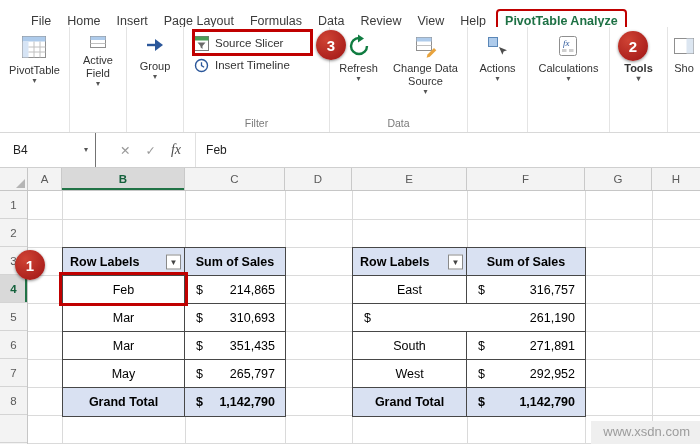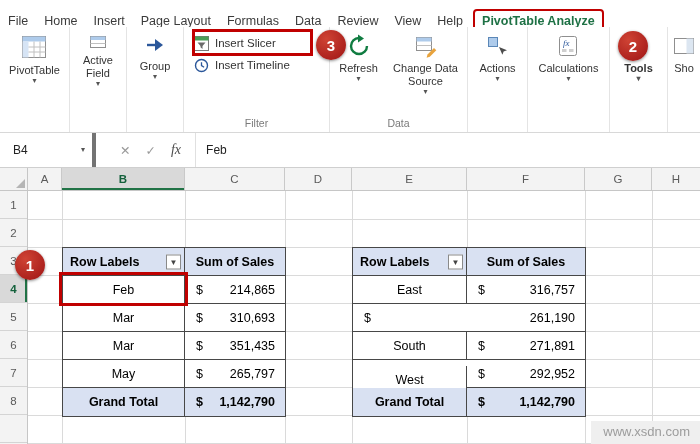--- a/index.html
+++ b/index.html
@@ -2,21 +2,21 @@
 <html><head>
 <meta charset="utf-8">
 <style>
   * { margin:0; padding:0; box-sizing:border-box; }
   body { font-family:"Liberation Sans", sans-serif; background:#888; }
   #app { position:relative; width:700px; height:444px; background:#fff; overflow:hidden;
          font-family:"Liberation Sans", sans-serif; }
 
   
   .tabbar { position:absolute; top:0; left:0; width:700px; height:42px; background:#fff;
-            border-bottom:1px solid #e6e6e6; display:flex; align-items:center; padding-left:0; }
+            border-bottom:1px solid #e6e6e6; display:flex; align-items:center; padding-left:23px; }
   .tab { padding:0 8px; font-size:12.5px; color:#3b3b3b; height:27px; display:flex; align-items:center;
          white-space:nowrap; cursor:default; }
   .tab.analyze { color:#1e7145; font-weight:bold; border:2px solid #c00000; border-radius:4px;
                  height:24px; padding:0 7px; margin-left:2px; }
 
   
   .ribbon { position:absolute; top:27px; left:0; width:700px; height:106px; background:#fff;
             border-bottom:1px solid #d8d8d8; display:flex; }
   .rgroup { position:relative; height:100%; border-right:1px solid #e4e4e4; display:flex;
             justify-content:center; }
@@ -29,21 +29,21 @@
   .filter-col { display:flex; flex-direction:column; padding-top:5px; width:100%; }
   .sbtn { display:flex; align-items:center; gap:6px; height:22px; padding-left:10px;
           font-size:11.5px; color:#333; white-space:nowrap; cursor:default; }
   .sbtn.disabled { color:#ababab; }
   .datagrp { display:flex; }
 
   
   .fbar { position:absolute; top:133px; left:0; width:700px; height:35px; background:#fff;
           border-bottom:1px solid #cfcfcf; display:flex; align-items:stretch; }
   .namebox { width:96px; display:flex; align-items:center; justify-content:space-between;
-             padding:0 7px 0 13px; font-size:12px; color:#222; border-right:4px solid #737373; }
+             padding:0 7px 0 13px; font-size:12px; color:#222; border-right:1px solid #737373; }
   .fbicons { display:flex; align-items:center; gap:15px; padding:0 14px 0 24px;
              border-right:1px solid #e0e0e0; color:#9a9a9a; font-size:12.5px; }
   .fxi { font-style:italic; font-family:"Liberation Serif", serif; color:#4d4d4d; font-size:14px; }
   .fvalue { flex:1; display:flex; align-items:center; padding-left:10px; font-size:12px; color:#222; }
 
   
   .colheads { position:absolute; top:168px; left:0; width:700px; height:23px; display:flex;
               background:#f3f3f3; border-bottom:1px solid #c6c6c6; }
   .corner { width:28px; height:100%; border-right:1px solid #c6c6c6; position:relative; }
   .corner:after { content:""; position:absolute; right:2px; bottom:2px;
@@ -146,21 +146,21 @@
     </div>
 
     <div class="rgroup" style="width:146px;">
       <div class="filter-col">
         <div class="sbtn">
           <svg width="15" height="15" viewBox="0 0 15 15">
             <rect x="0.5" y="0.5" width="14" height="14" fill="#fff" stroke="#7a7a7a"></rect>
             <rect x="0.5" y="0.5" width="14" height="4" fill="#4a9e57"></rect>
             <path d="M3.5 6.5 h8 l-3 3.4 v3 l-2 -1.6 v-1.4 z" fill="#6b6b6b"></path>
           </svg>
-          <span>Insert Slicer</span>
+          <span>Source Slicer</span>
         </div>
         <div class="sbtn">
           <svg width="15" height="15" viewBox="0 0 15 15">
             <circle cx="7.5" cy="7.5" r="6" fill="#fff" stroke="#2b579a" stroke-width="1.4"></circle>
             <path d="M7.5 4.2 v3.4 l2.6 1.6" stroke="#2b579a" stroke-width="1.3" fill="none"></path>
           </svg>
           <span>Insert Timeline</span>
         </div>
       </div>
       <div class="glabel">Filter</div>
@@ -359,21 +359,21 @@
       </div>
     </div>
     <div class="prow">
       <div class="pcell" style="width:114px;">South</div>
       <div class="pcell last money">
         <span>$</span>
           <span>271,891</span>
       </div>
     </div>
     <div class="prow">
-      <div class="pcell" style="width:114px;margin-top:6px;">West</div>
+      <div class="pcell" style="width:114px;">West</div>
       <div class="pcell last money">
         <span>$</span>
           <span>292,952</span>
       </div>
     </div>
     <div class="prow phead bottom">
       <div class="pcell" style="width:114px;">Grand Total</div>
       <div class="pcell last money">
         <span>$</span>
           <span>1,142,790</span>

